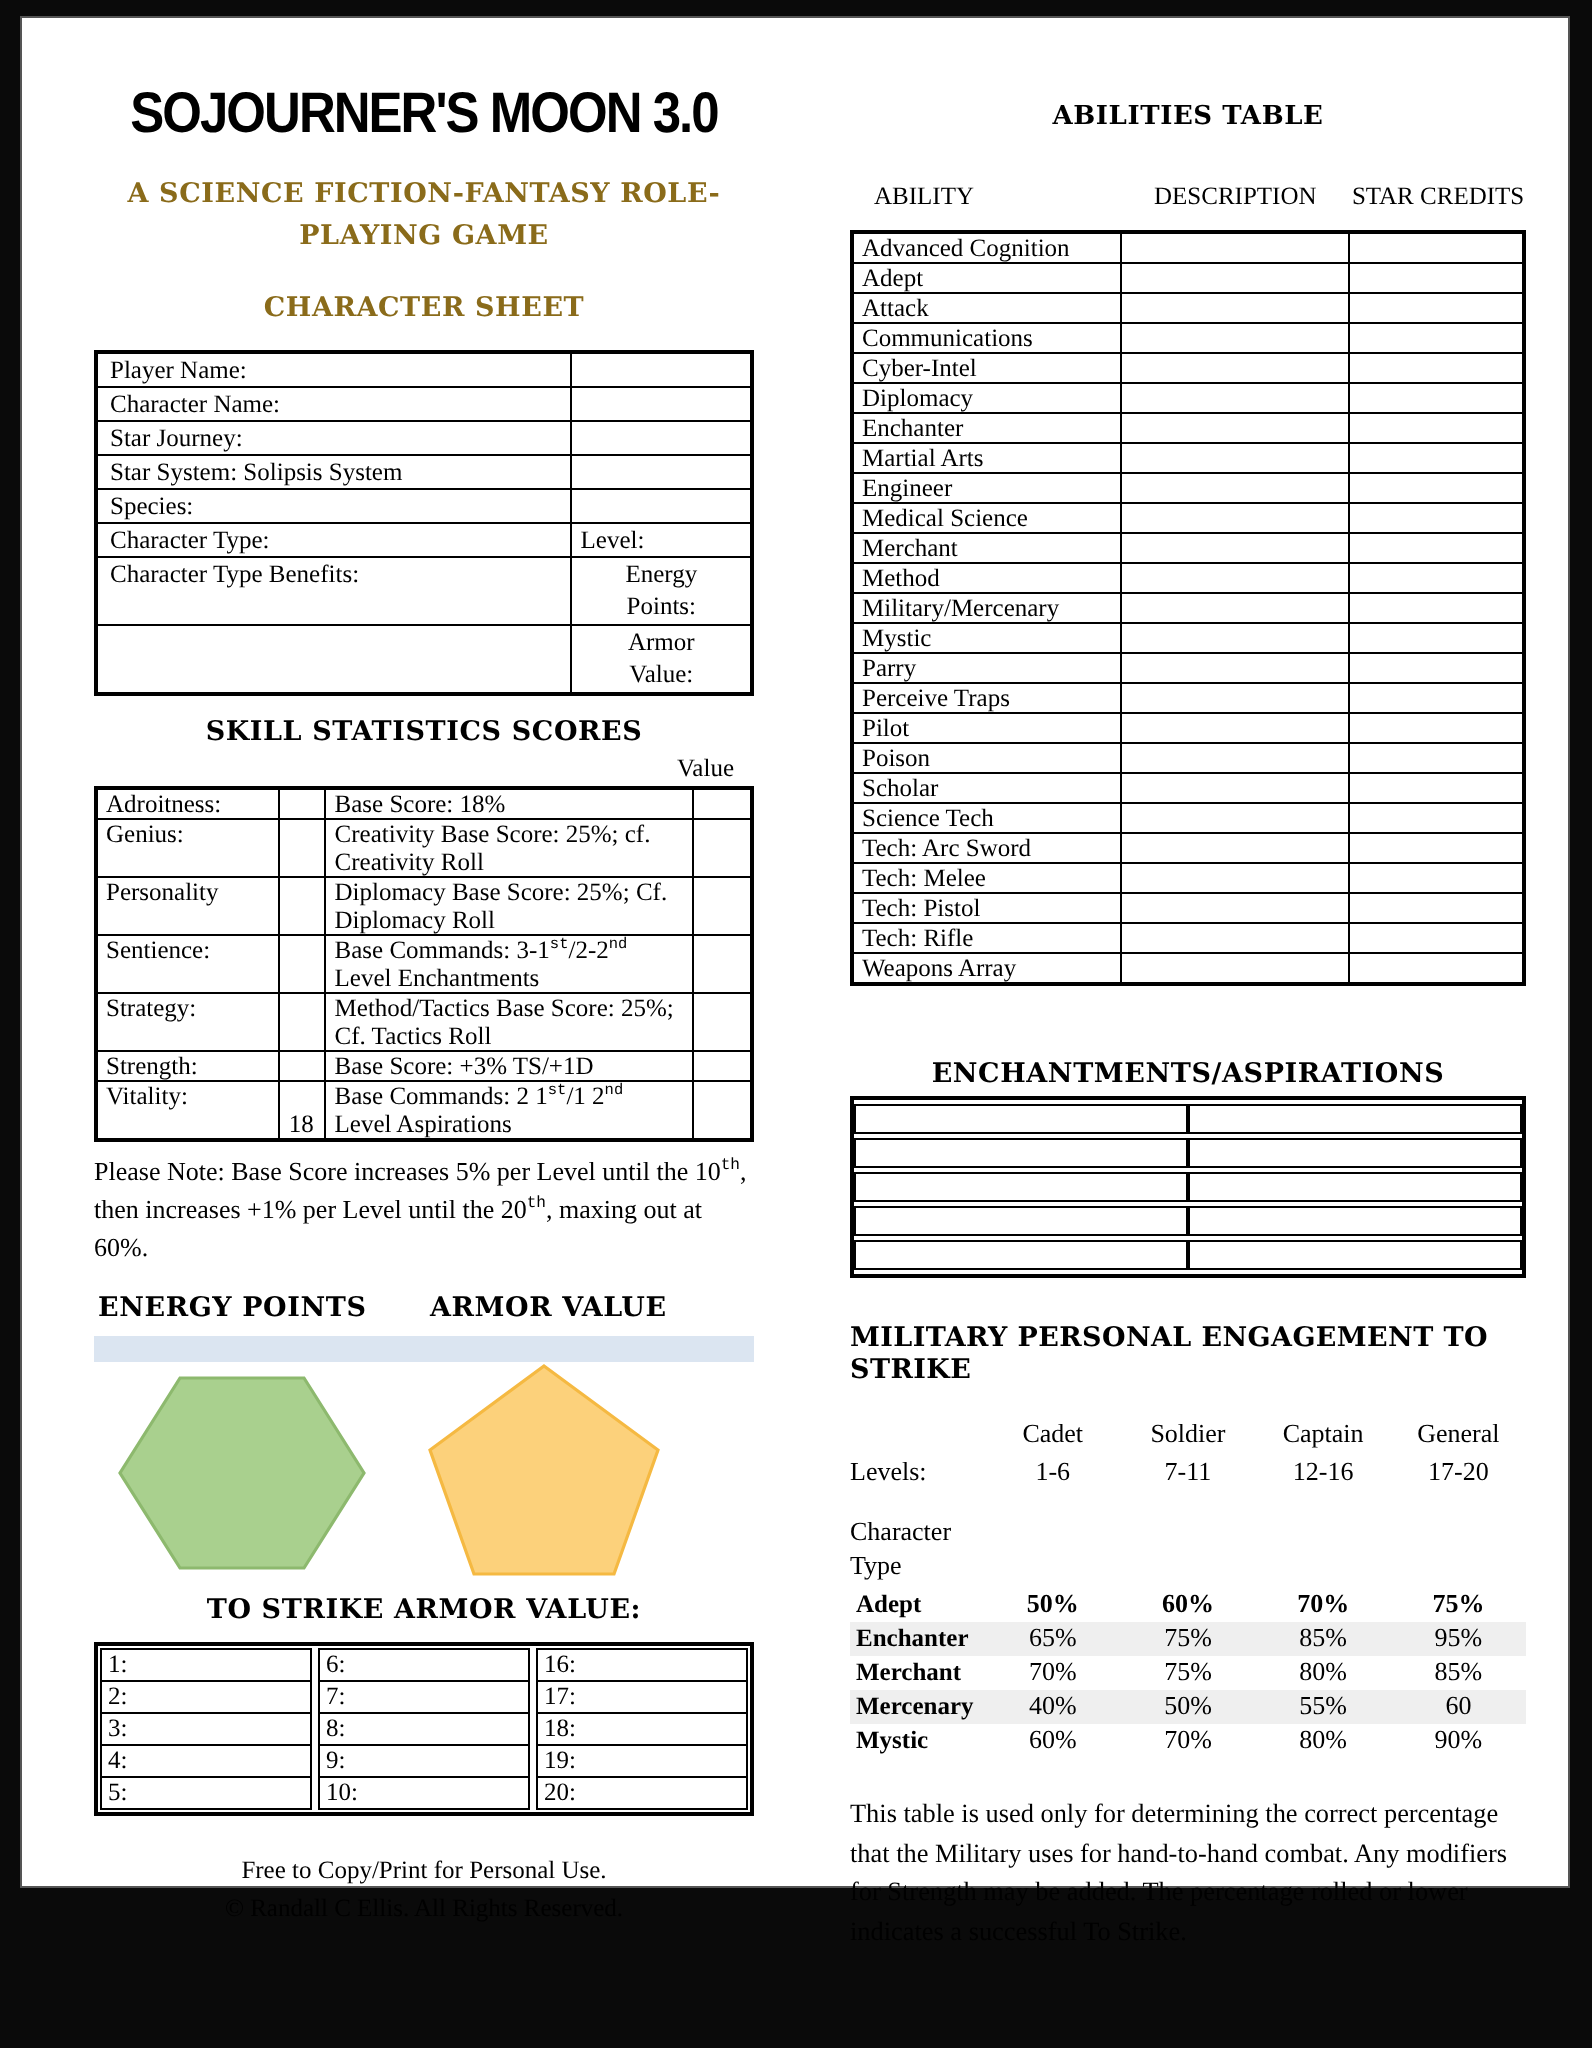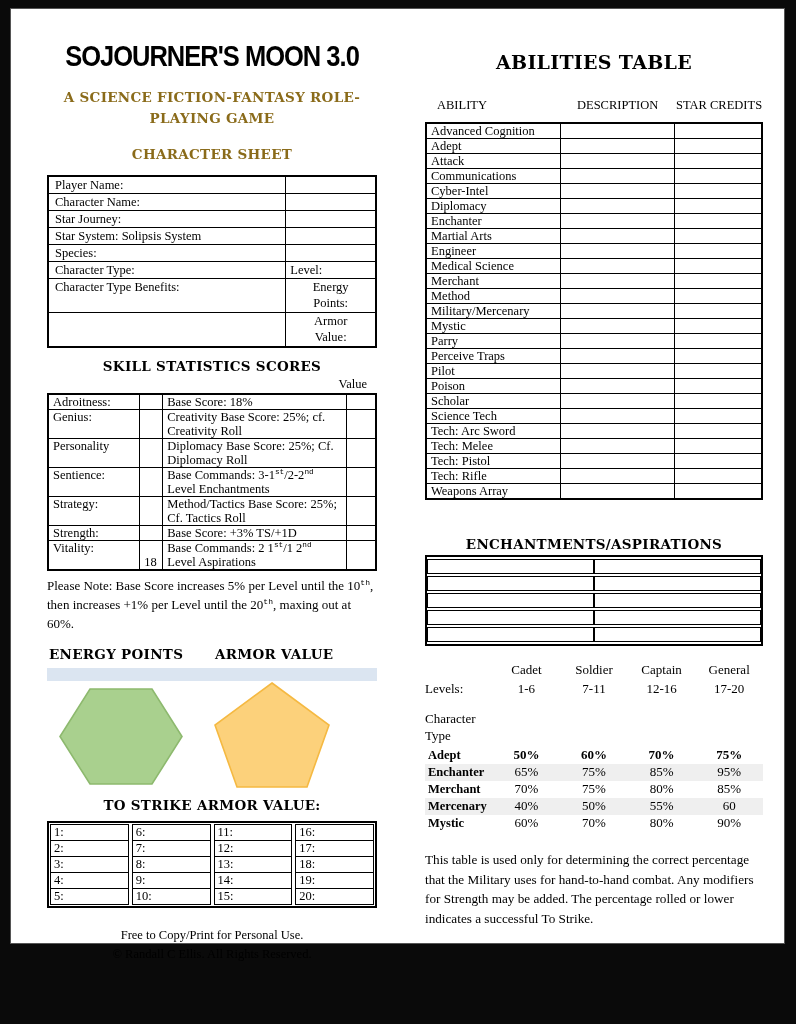--- a/index.html
+++ b/index.html
@@ -51,21 +51,21 @@
   .shapes .hex{position:absolute; left:12px; top:7px;}
   .shapes .pent{position:absolute; left:166px; top:1px;}
   .hexp{fill:var(--hex-fill,#a9d08e); stroke:var(--hex-stroke,#8db96e); stroke-width:1.6;}
   .pentp{fill:var(--pent-fill,#fcd17b); stroke:var(--pent-stroke,#f5b942); stroke-width:1.6;}
   .strike-head{margin-top:3px; font-size:13.5px;}
   .strike-wrap{margin-top:8px; border:2px solid #000; display:flex; gap:3px; padding:1px; background:#fff;}
   .strike-wrap table{border-collapse:collapse; flex:1;}
   .strike-wrap td{border:1px solid #000; height:16px; font-size:12.5px; line-height:15px; padding:0 3px;}
   .footer{margin-top:18px; text-align:center; font-size:12.5px; line-height:19px;}
 
-  .abil-head{margin-top:42px; font-size:19px;}
+  .abil-head{margin-top:42px; font-size:13px;}
   .abil-cols{margin-top:24px; display:flex; font-size:12.5px; line-height:16px;}
   .abil-cols .c1{width:40%; padding-left:12px;}
   .abil-cols .c2{width:34%; text-align:center;}
   .abil-cols .c3{width:26%; text-align:center;}
   .abil-table{margin-top:9px;}
   .abil-table td{height:14px; font-size:12px; line-height:14px;}
   .abil-table td.a1{width:40%;}
   .abil-table td.a2{width:34%;}
   .abil-table td.a3{width:26%;}
 
@@ -233,39 +233,20 @@
               <td>9:</td>
             </tr>
             <tr>
               <td>10:</td>
             </tr>
       </tbody>
         </table>
       <table>
           <tbody>
         <tr>
-              <td>11:</td>
-            </tr>
-            <tr>
-              <td>12:</td>
-            </tr>
-            <tr>
-              <td>13:</td>
-            </tr>
-            <tr>
-              <td>14:</td>
-            </tr>
-            <tr>
-              <td>15:</td>
-            </tr>
-      </tbody>
-        </table>
-      <table>
-          <tbody>
-        <tr>
               <td>16:</td>
             </tr>
             <tr>
               <td>17:</td>
             </tr>
             <tr>
               <td>18:</td>
             </tr>
             <tr>
               <td>19:</td>
@@ -465,20 +446,21 @@
             <td class="e1"></td>
             <td class="e2"></td>
           </tr>
         <tr>
             <td class="e1"></td>
             <td class="e2"></td>
           </tr>
       </tbody>
     </table>
 
+    <h2 class="fancy mil-head">MILITARY PERSONAL ENGAGEMENT TO STRIKE</h2>
     <table class="mil-table">
       <colgroup>
           <col style="width:20%">
           <col style="width:20%">
           <col style="width:20%">
           <col style="width:20%">
           <col style="width:20%">
         </colgroup>
       <tbody>
         <tr>

